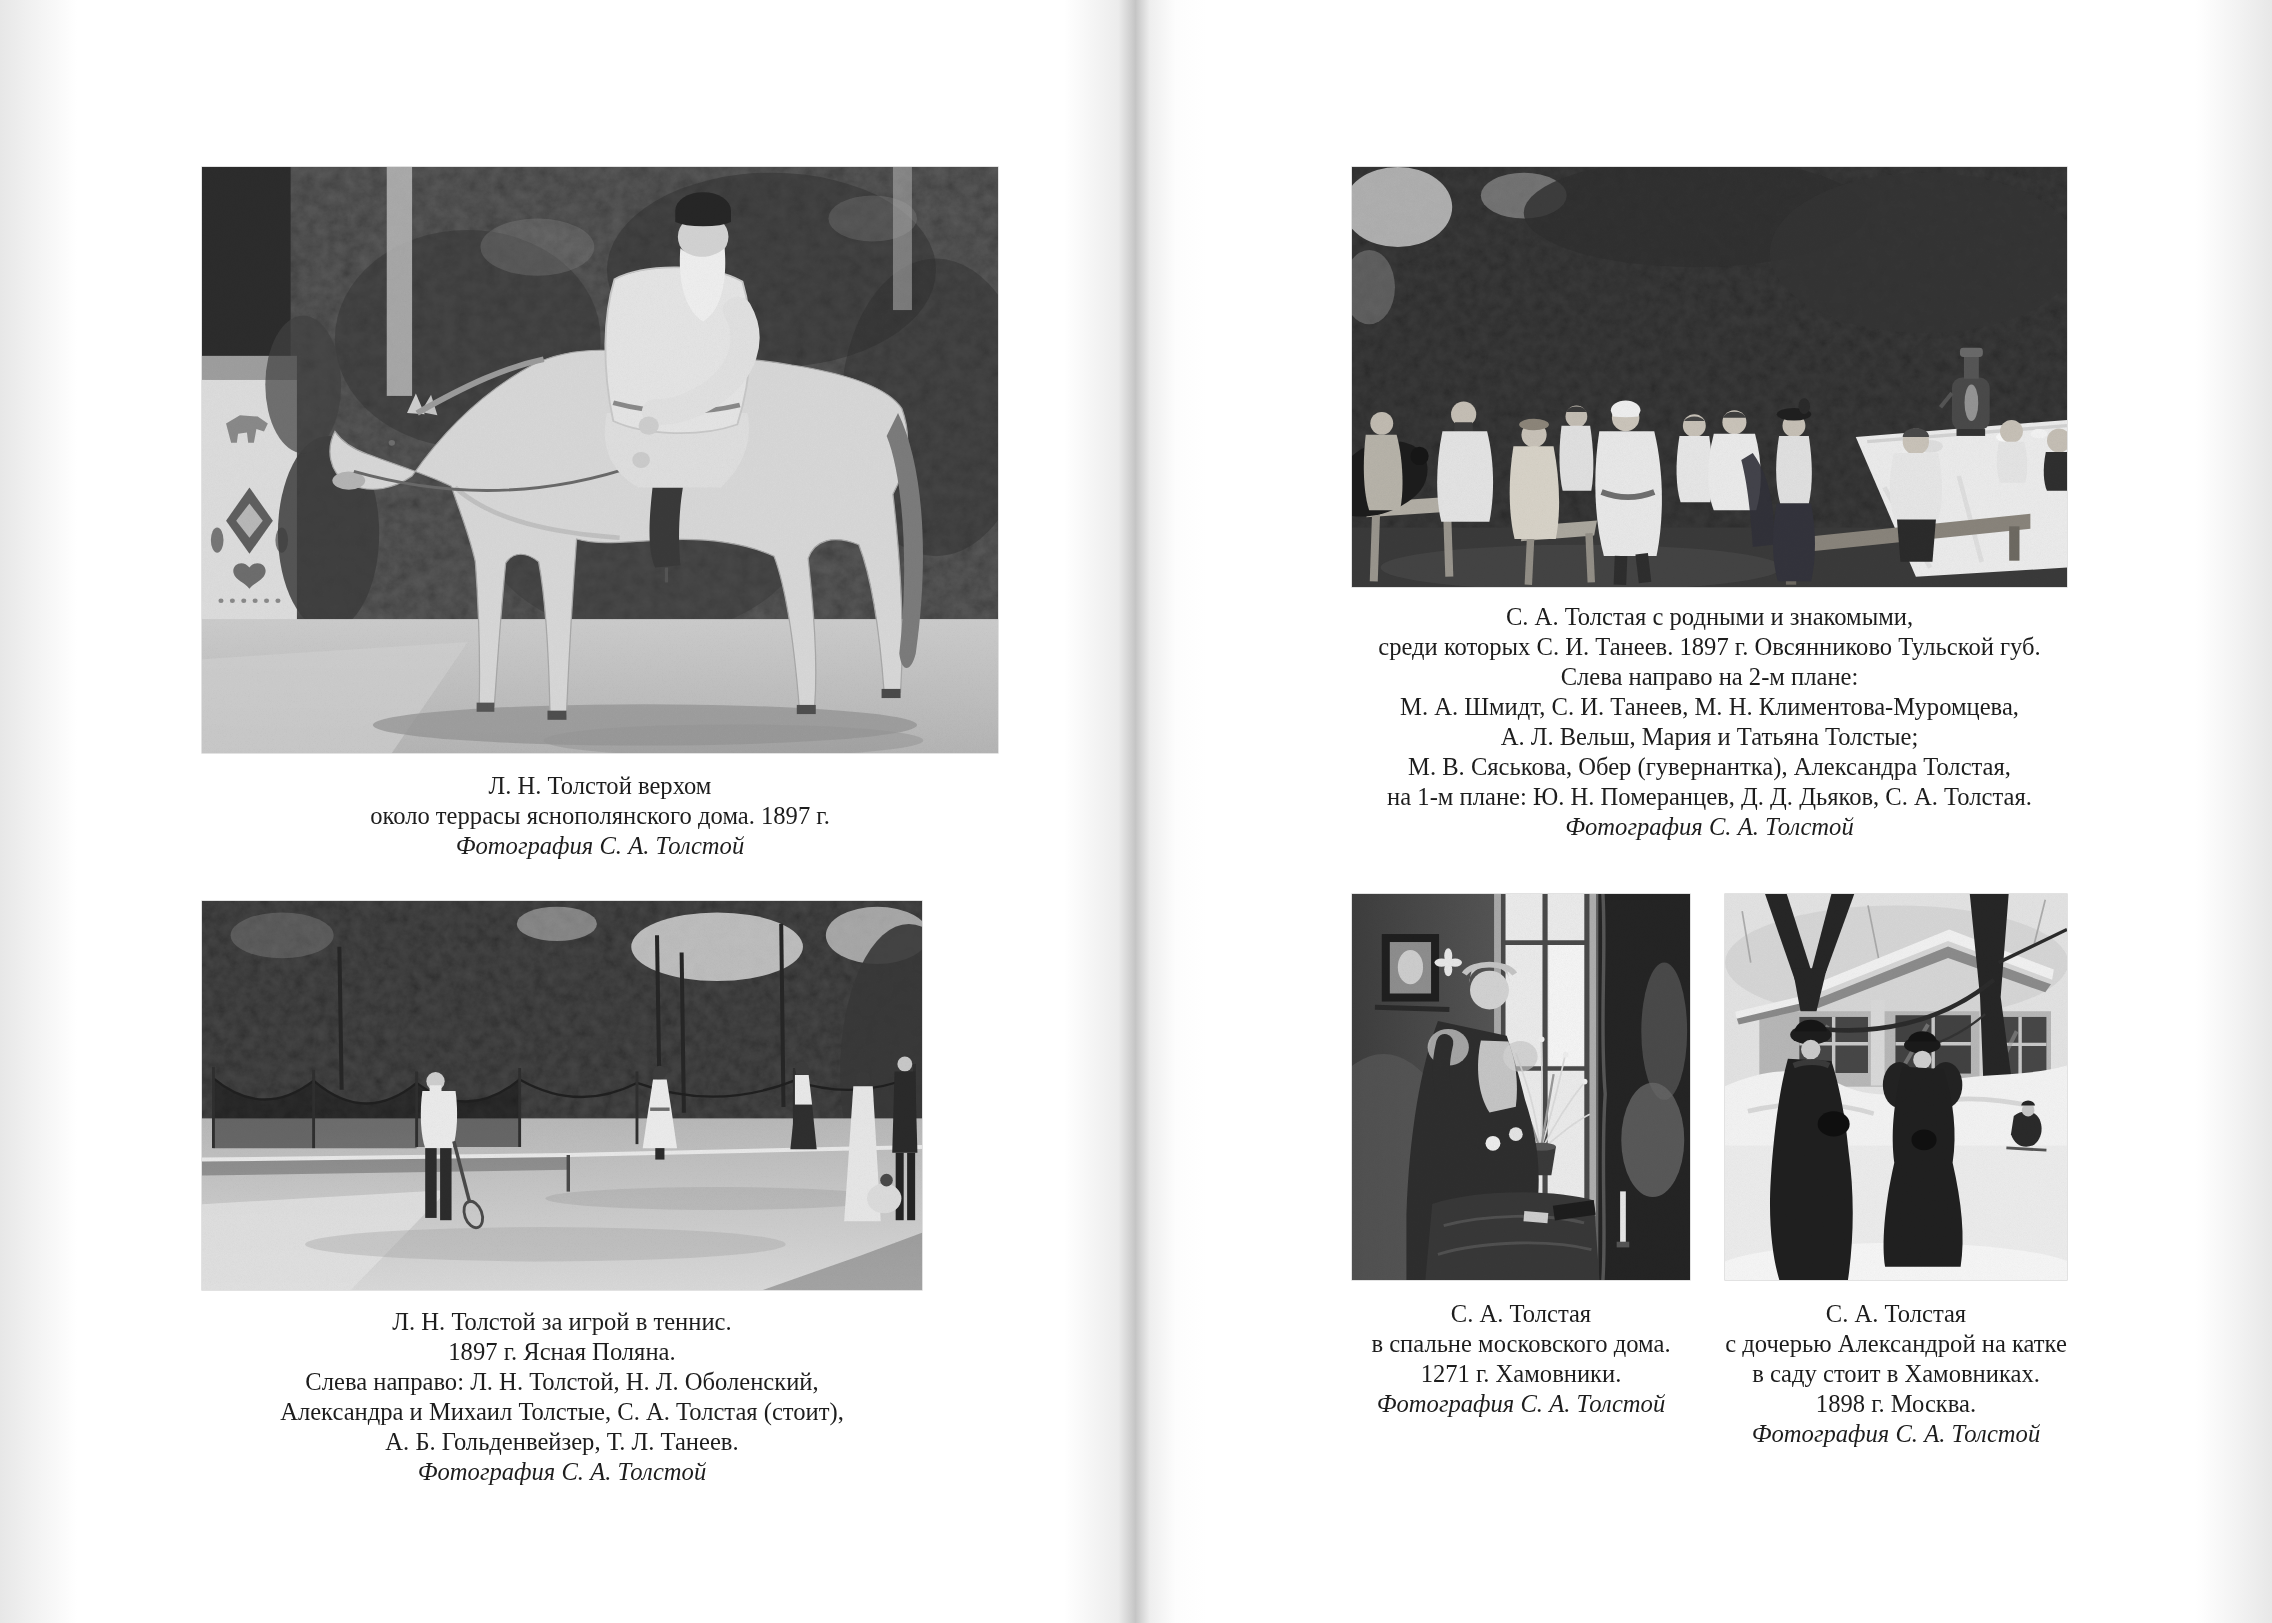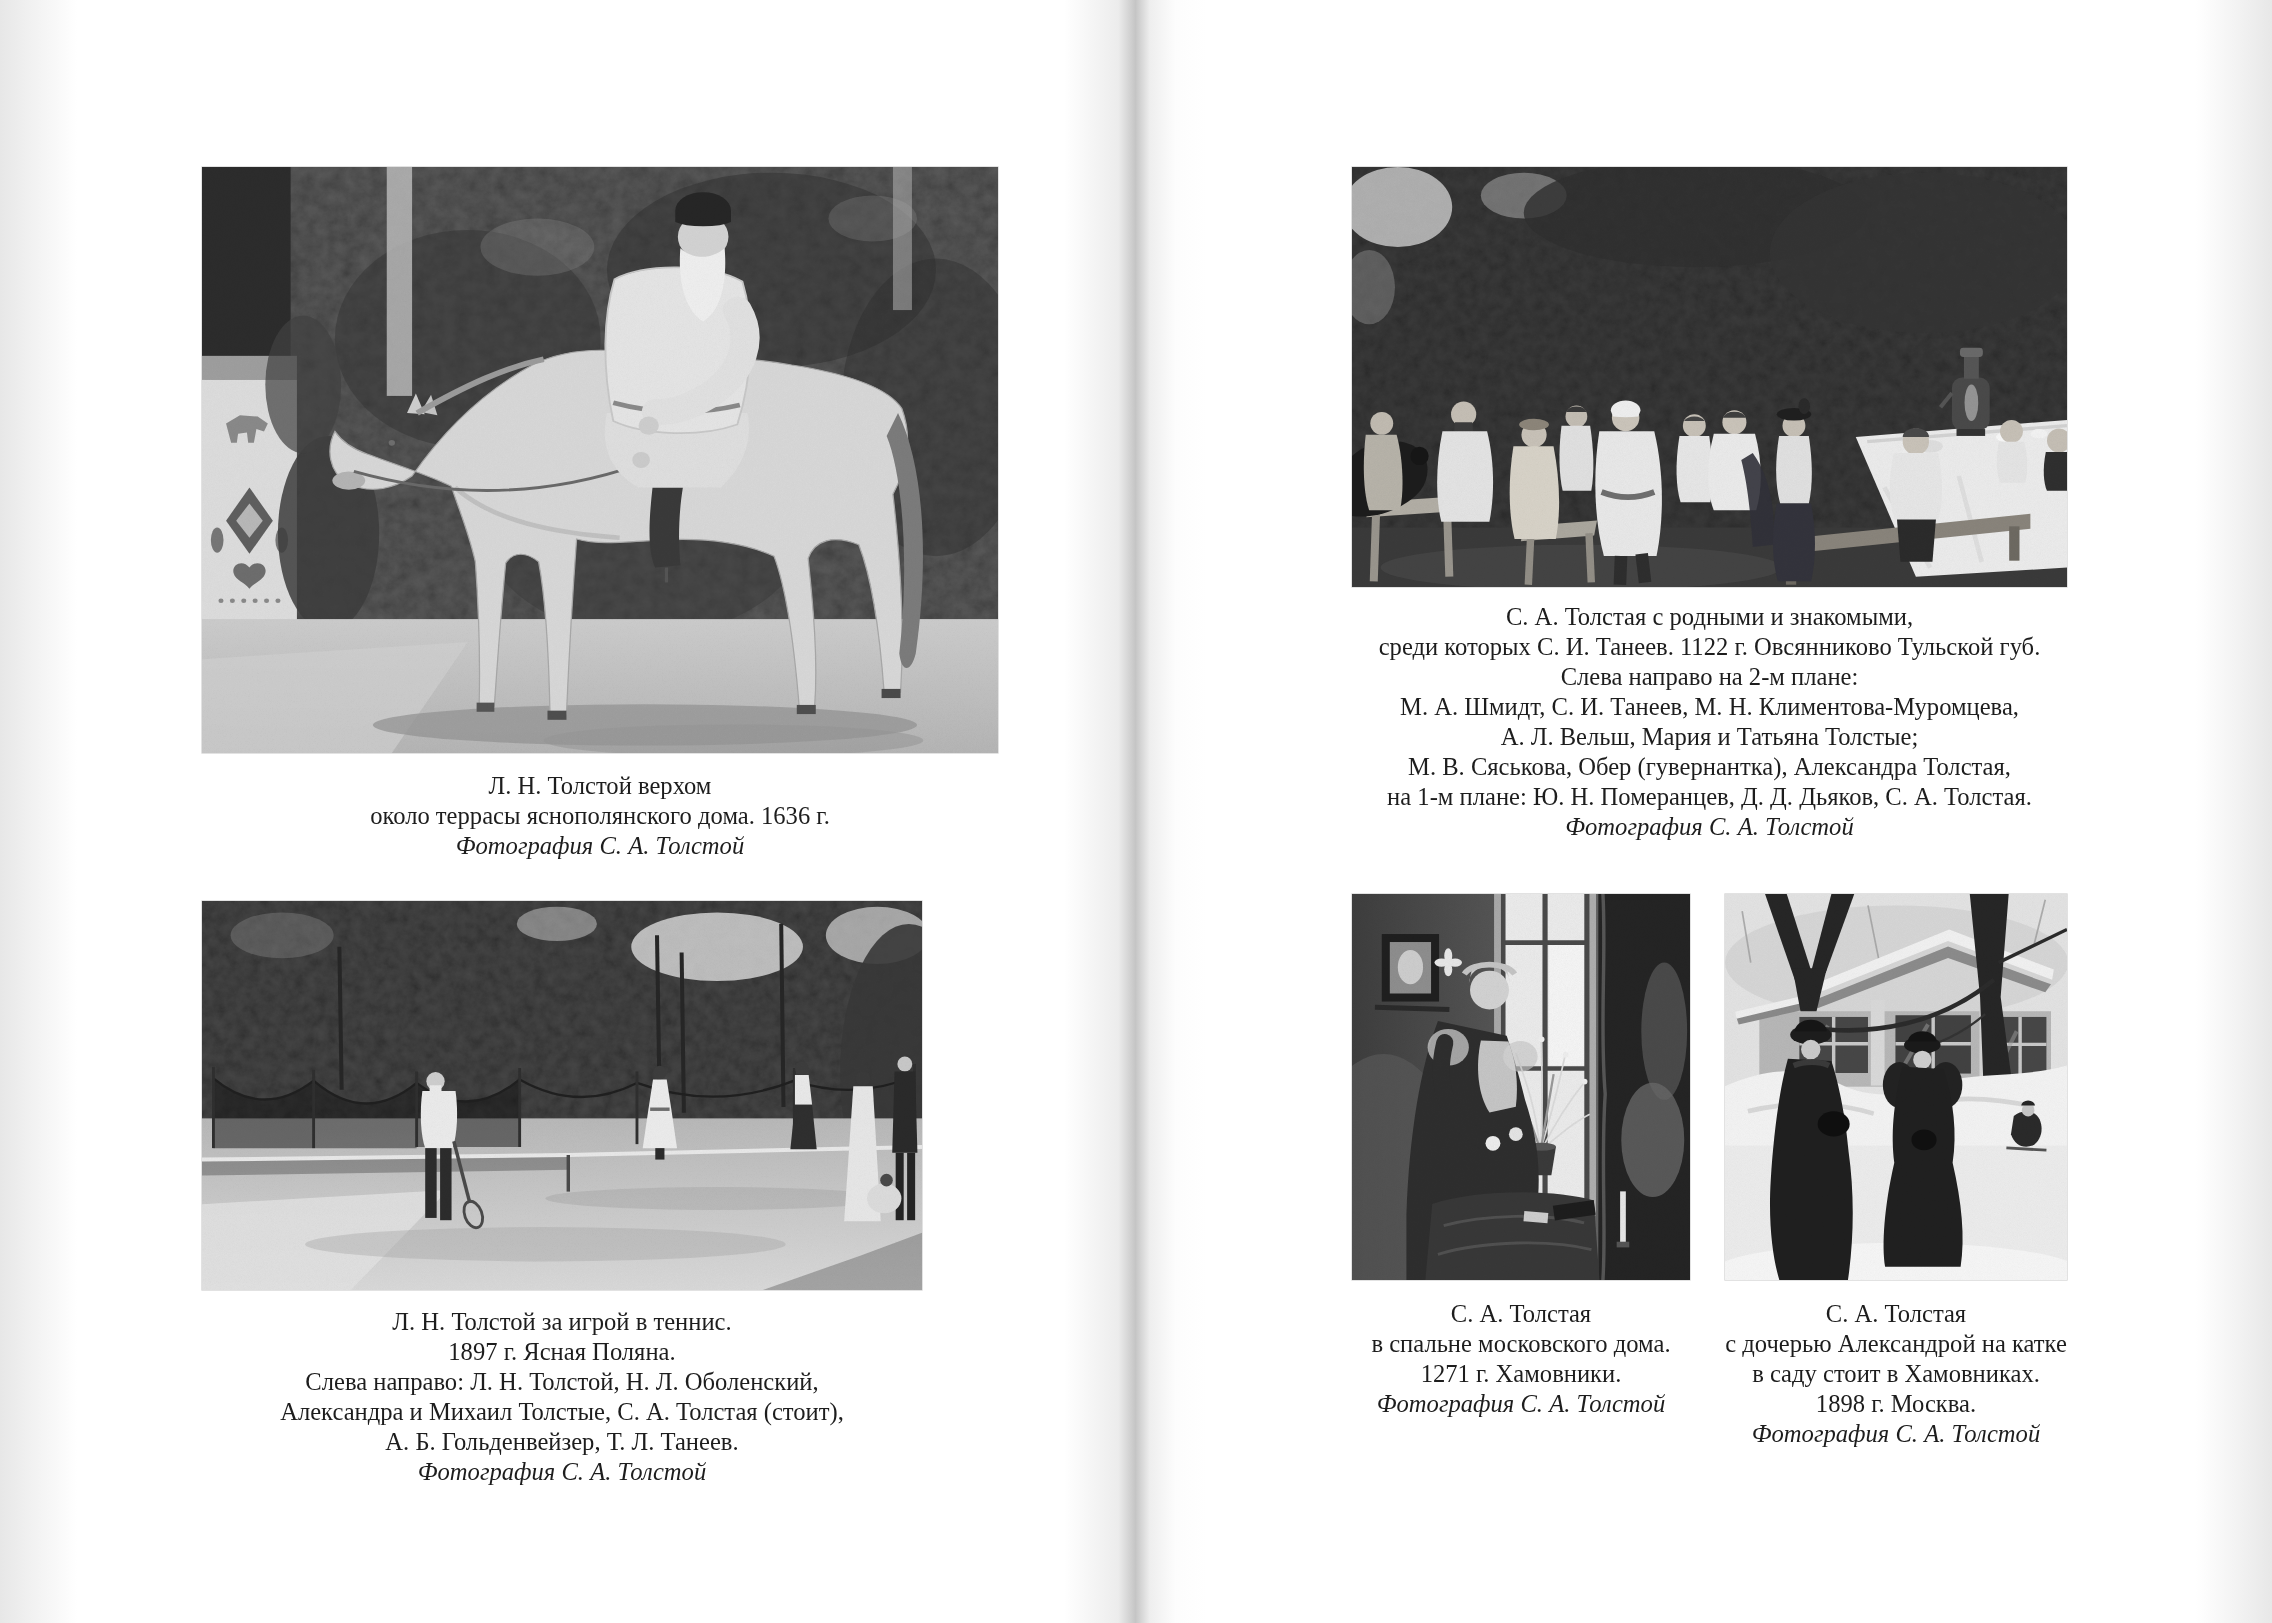--- a/index.html
+++ b/index.html
@@ -118,21 +118,21 @@
           <circle cx="706" cy="452" r="16" fill="#cfcfcf"></circle>
             <circle cx="694" cy="512" r="14" fill="#cdcdcd"></circle>
           <circle cx="792" cy="122" r="40" fill="#d4d4d4"></circle>
           <path d="M756,142 C752,196 762,250 792,270 C822,250 830,196 826,142 C804,162 776,162 756,142 Z" fill="#f0f0f0"></path>
           <path d="M748,76 a44,32 0 0 1 88,0 l0,20 a50,14 0 0 1 -88,0 Z" fill="#262626"></path>
           <rect width="1258" height="1024" filter="url(#g1-grain)" opacity="0.07" style="mix-blend-mode:multiply"></rect>
         </svg>
       </div>
       <figcaption style="top:604px;">
         <span class="cap-line">Л. Н. Толстой верхом</span>
-        <span class="cap-line">около террасы яснополянского дома. 1636 г.</span>
+        <span class="cap-line">около террасы яснополянского дома. 1897 г.</span>
         <span class="credit">Фотография С. А. Толстой</span>
       </figcaption>
     </figure>
 
     <figure style="left:202px;top:901px;width:720px;height:389px;">
       <div class="photo" aria-label="Черно-белая фотография: игра в теннис на корте среди деревьев; слева Л. Н. Толстой с ракеткой, в центре и справа фигуры в белых платьях и темных костюмах у сетки">
         <svg viewBox="0 0 1258 680" preserveAspectRatio="none">
           <defs>
             <linearGradient id="g2-court" x1="0" y1="0" x2="0" y2="1">
               <stop offset="0" stop-color="#b9b9b9"></stop>
@@ -330,21 +330,21 @@
           <circle cx="1152" cy="462" r="20" fill="#c8c2b8"></circle>
           <path d="M1130,480 C1124,510 1126,535 1132,552 L1176,552 C1182,528 1180,502 1174,480 Z" fill="#e6e6e6"></path>
           <circle cx="1235" cy="478" r="21" fill="#c6c0b6"></circle>
           <path d="M1212,498 C1206,528 1208,552 1214,566 L1249,566 L1249,498 Z" fill="#2f2f2f"></path>
         </g>
         <rect width="1249" height="734" filter="url(#g3-grain)" opacity="0.08" style="mix-blend-mode:multiply"></rect>
       </svg>
     </div>
     <figcaption style="top:435px;">
       <span class="cap-line">С. А. Толстая с родными и знакомыми,</span>
-      <span class="cap-line">среди которых С. И. Танеев. 1122 г. Овсянниково Тульской губ.</span>
+      <span class="cap-line">среди которых С. И. Танеев. 1897 г. Овсянниково Тульской губ.</span>
       <span class="cap-line">Слева направо на 2-м плане:</span>
       <span class="cap-line">М. А. Шмидт, С. И. Танеев, М. Н. Климентова-Муромцева,</span>
       <span class="cap-line">А. Л. Вельш, Мария и Татьяна Толстые;</span>
       <span class="cap-line">М. В. Сяськова, Обер (гувернантка), Александра Толстая,</span>
       <span class="cap-line">на 1-м плане: Ю. Н. Померанцев, Д. Д. Дьяков, С. А. Толстая.</span>
       <span class="credit">Фотография С. А. Толстой</span>
     </figcaption>
   </figure>
 
   <figure style="left:1352px;top:894px;width:338px;height:386px;">

